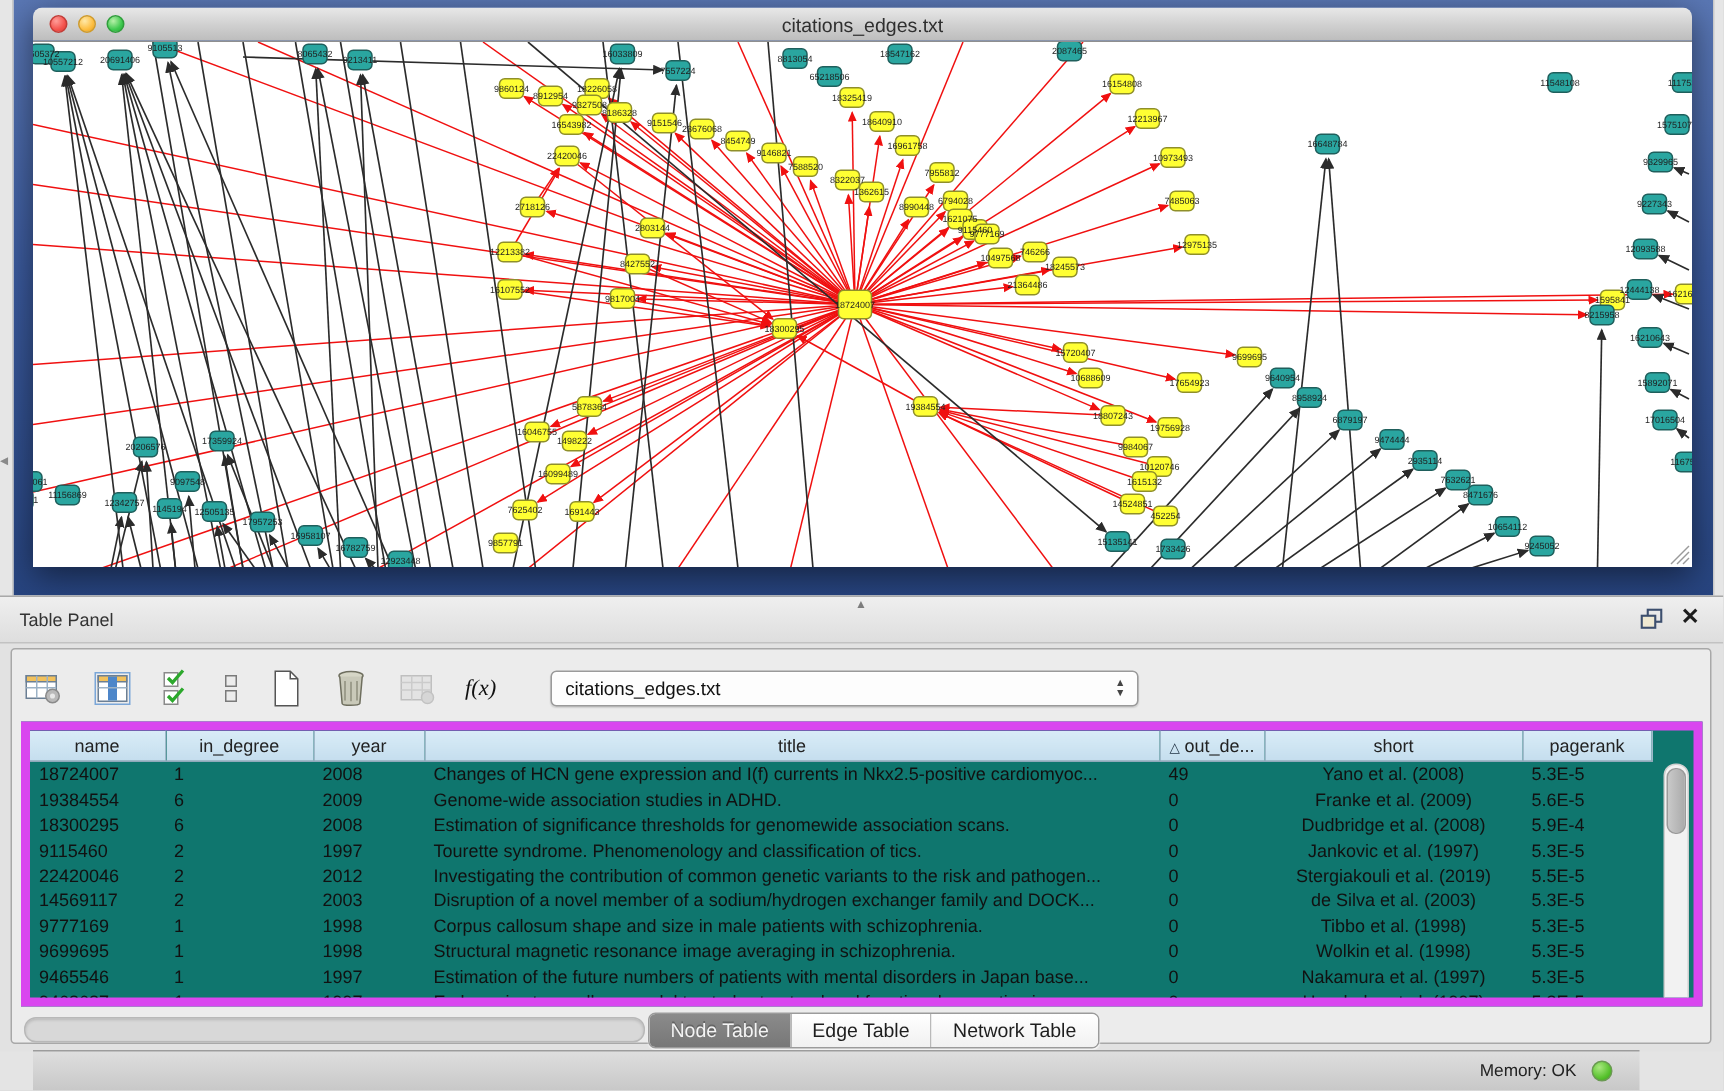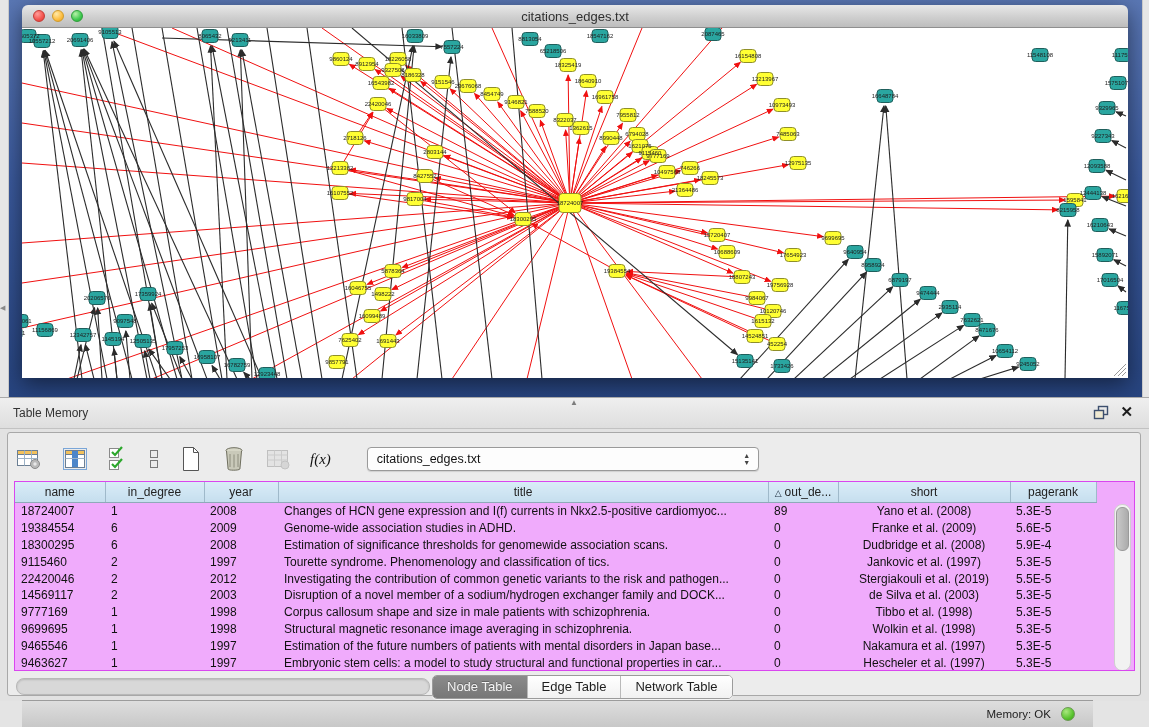--- a/index.html
+++ b/index.html
@@ -33,21 +33,21 @@
   .panel-body{position:absolute;left:7px;top:34px;width:1134px;height:264px;background:#ececec;
     border:1px solid #a8a8a8;border-radius:3px;box-sizing:border-box;}
   .toolbar{position:absolute;left:8px;top:8px;height:36px;display:flex;align-items:center;gap:20px;}
   .tbtn{display:flex;align-items:center;justify-content:center;height:30px;}
   .fx-label{font-size:15px;font-style:italic;color:#111;font-family:"Liberation Serif",serif;}
   .dropdown{position:relative;margin-left:16px;width:392px;height:24px;background:#fdfdfd;border:1px solid #9a9a9a;
     border-radius:4px;box-sizing:border-box;box-shadow:inset 0 1px 1px rgba(255,255,255,.8),0 1px 1px rgba(0,0,0,.12);}
   .dropdown .dd-text{position:absolute;left:9px;top:4px;font-size:12.5px;color:#111;}
   .dropdown .dd-stepper{position:absolute;right:4px;top:1px;width:14px;height:20px;font-size:7px;color:#444;
     display:flex;flex-direction:column;align-items:center;justify-content:center;line-height:7px;}
-  .table-wrap{position:absolute;left:6px;top:48px;width:1121px;height:190px;background:#f0abfc;border:1px solid #d946ef;box-sizing:border-box;overflow:hidden;}
+  .table-wrap{position:absolute;left:6px;top:48px;width:1121px;height:190px;background:#0f766e;border:6px solid #d946ef;box-sizing:border-box;overflow:hidden;}
   table.grid{border-collapse:collapse;table-layout:fixed;}
   table.grid th{background:linear-gradient(180deg,#d9ecf7,#c5deee);border-right:1px solid #9fb9ca;border-bottom:1px solid #8fa9ba;
     font-size:12px;font-weight:normal;color:#222;height:20px;padding:0;text-align:center;overflow:hidden;white-space:nowrap;}
   table.grid th .sort{font-size:9px;color:#234;margin-right:3px;}
   table.grid td{font-size:12px;color:#111;height:16.8px;padding:0 0 0 6px;overflow:hidden;white-space:nowrap;}
   table.grid td.center{text-align:center;padding:0;}
   .vscroll{position:absolute;right:3px;top:22px;width:15px;height:165px;background:#f2f2f2;border:1px solid #cfcfcf;border-radius:8px;}
   .vthumb{position:absolute;left:1px;top:2px;width:11px;height:42px;background:linear-gradient(90deg,#c9c9c9,#ababab);border-radius:6px;border:1px solid #9a9a9a;}
   .tabbar{position:absolute;left:6px;top:243px;width:1121px;height:20px;}
   .hscroll{position:absolute;left:2px;top:2px;width:412px;height:15px;background:#d8d8d8;border:1px solid #b8b8b8;border-radius:8px;box-shadow:inset 0 1px 2px rgba(0,0,0,.15);}
@@ -461,21 +461,21 @@
     </div>
   </div>
   <div class="side-strip-left">
     <div class="collapse-arrow">◀</div>
   </div>
   <div class="side-strip-right"></div>
 
   <div class="table-panel">
     <div class="panel-header">
       <div class="divider-grip">▲</div>
-      <div class="panel-title">Table Memory</div>
+      <div class="panel-title">Table Panel</div>
       <div class="panel-float">
         <svg width="16" height="15" viewBox="0 0 16 15">
             <rect x="5.5" y="1.5" width="9" height="8" fill="none" stroke="#3d4f6e" stroke-width="1.4"></rect>
             <rect x="1.5" y="5.5" width="9" height="8" fill="#efe9d2" stroke="#3d4f6e" stroke-width="1.4"></rect>
           </svg>
       </div>
       <div class="panel-close">✕</div>
     </div>
 
     <div class="panel-body">
@@ -565,21 +565,21 @@
                 <th>short</th>
                 <th>pagerank</th>
               </tr>
             </thead>
             <tbody>
               <tr>
                 <td>18724007</td>
                 <td>1</td>
                 <td>2008</td>
                 <td>Changes of HCN gene expression and I(f) currents in Nkx2.5-positive cardiomyoc...</td>
-                <td>89</td>
+                <td>49</td>
                 <td class="center">Yano et al. (2008)</td>
                 <td>5.3E-5</td>
               </tr>
               <tr>
                 <td>19384554</td>
                 <td>6</td>
                 <td>2009</td>
                 <td>Genome-wide association studies in ADHD.</td>
                 <td>0</td>
                 <td class="center">Franke et al. (2009)</td>

